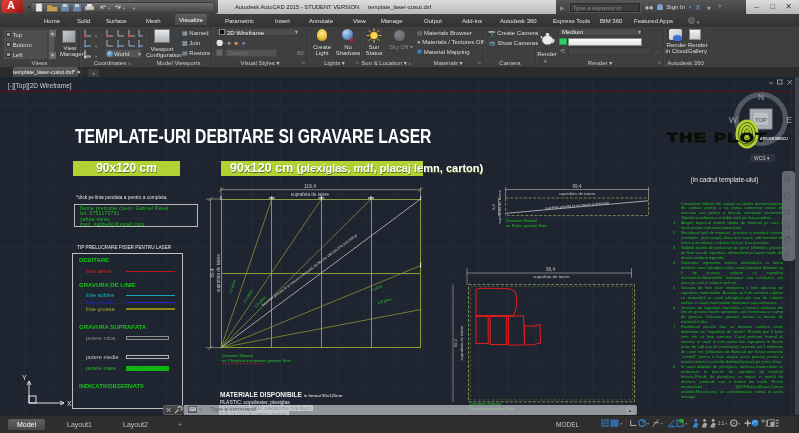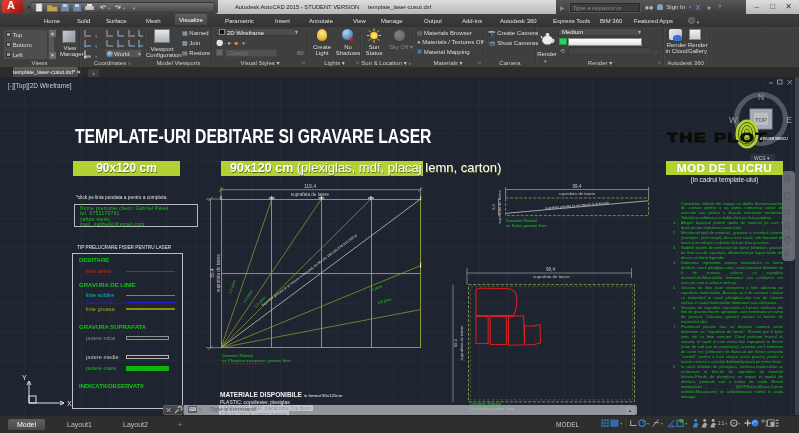--- a/index.html
+++ b/index.html
@@ -448,22 +448,21 @@
     <path d="M787.5,3 l4.5,4.5 M792,3 l-4.5,4.5"></path>
   </g>
 </svg>
 
 <div class="t" style="left:795px;top:0;width:4px;height:338px;background:#3e424a"></div>
 <div class="t" style="left:8px;top:5px;font-size:6.5px;color:#d0d0d0">[-][Top][2D Wireframe]</div>
 
 <div class="t" id="bigtitle" style="left:75px;top:48px;font-size:20px;font-weight:bold;color:#fff;letter-spacing:0;transform:scaleX(0.785);transform-origin:0 0">TEMPLATE-URI DEBITARE SI GRAVARE LASER</div>
 
 <div class="ghead" style="left:73px;top:84px;width:107px;height:14.5px;font-size:12px;line-height:14px;text-align:center;text-shadow:0.5px 0.5px 0 #5a6a14">90x120 cm</div>
-<div class="ghead" style="left:221px;top:84px;width:202px;height:14.5px;font-size:12.5px;line-height:14px;padding-left:9px;text-shadow:0.5px 0.5px 0 #5a6a14">90x120 cm <span style="font-weight:normal;font-size:13px">(plexiglas, mdf, placaj lemn, carton)</span></div>
-<div class="ghead" style="left:666px;top:83.5px;width:117px;height:14.5px;font-size:11.8px;line-height:14px;text-align:center;letter-spacing:0.3px">MOD DE LUCRU</div>
+<div class="ghead" style="left:221px;top:84px;width:202px;height:14.5px;font-size:12.5px;line-height:14px;padding-left:9px;text-shadow:0.5px 0.5px 0 #5a6a14">90x120 cm <span style="font-weight:bold;font-size:11px">(plexiglas, mdf, placaj lemn, carton)</span></div>
 <div class="t" style="left:666px;top:99px;width:117px;text-align:center;font-size:6.5px;color:#e8e8e8">(in cadrul template-ului)</div>
 
 <div class="t" style="left:76px;top:118.3px;font-size:4.8px;color:#e0e0e0">*click pe linia pundata a pentru a completa.</div>
 <div class="t" style="left:74px;top:127px;width:124px;height:23px;border:1px solid #b8b8b8;"></div>
 <div class="t" style="left:80px;top:128.5px;font-size:4.9px;color:#21c421;line-height:5.6px;letter-spacing:0.3px">Nume  prenume  client:   Gabriel  Pavel<br>tel.   0752170761<br>yahoo  mess.<br>mail.   gabbello@gmail.com</div>
 
 <div class="t" style="left:77px;top:168px;font-size:4.7px;color:#e8e8e8">TIP PRELUCRARE FISIER PENTRU LASER</div>
 <div class="t" style="left:72px;top:176px;width:111px;height:156px;border:1px solid #c0c0c0"></div>
 <div class="t" style="left:79px;top:180px;font-size:6px;font-weight:bold;color:#17c417">DEBITARE</div>
 <div class="t" style="left:86px;top:190.5px;font-size:5.6px;color:#d42020">linie  taiere</div>

